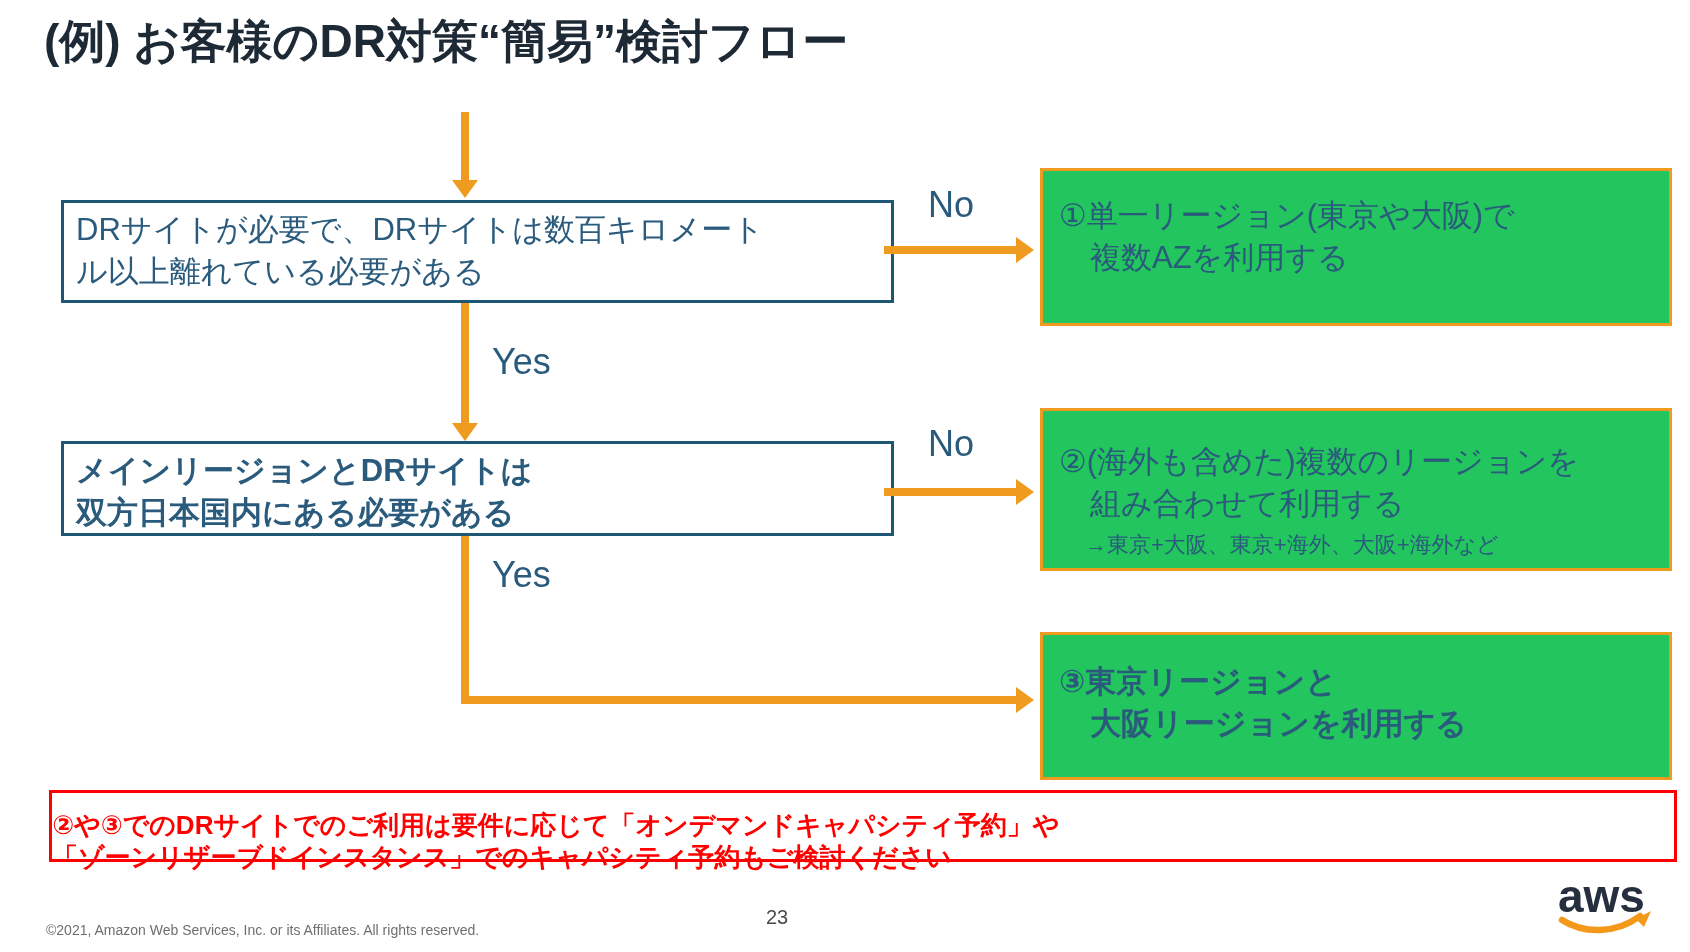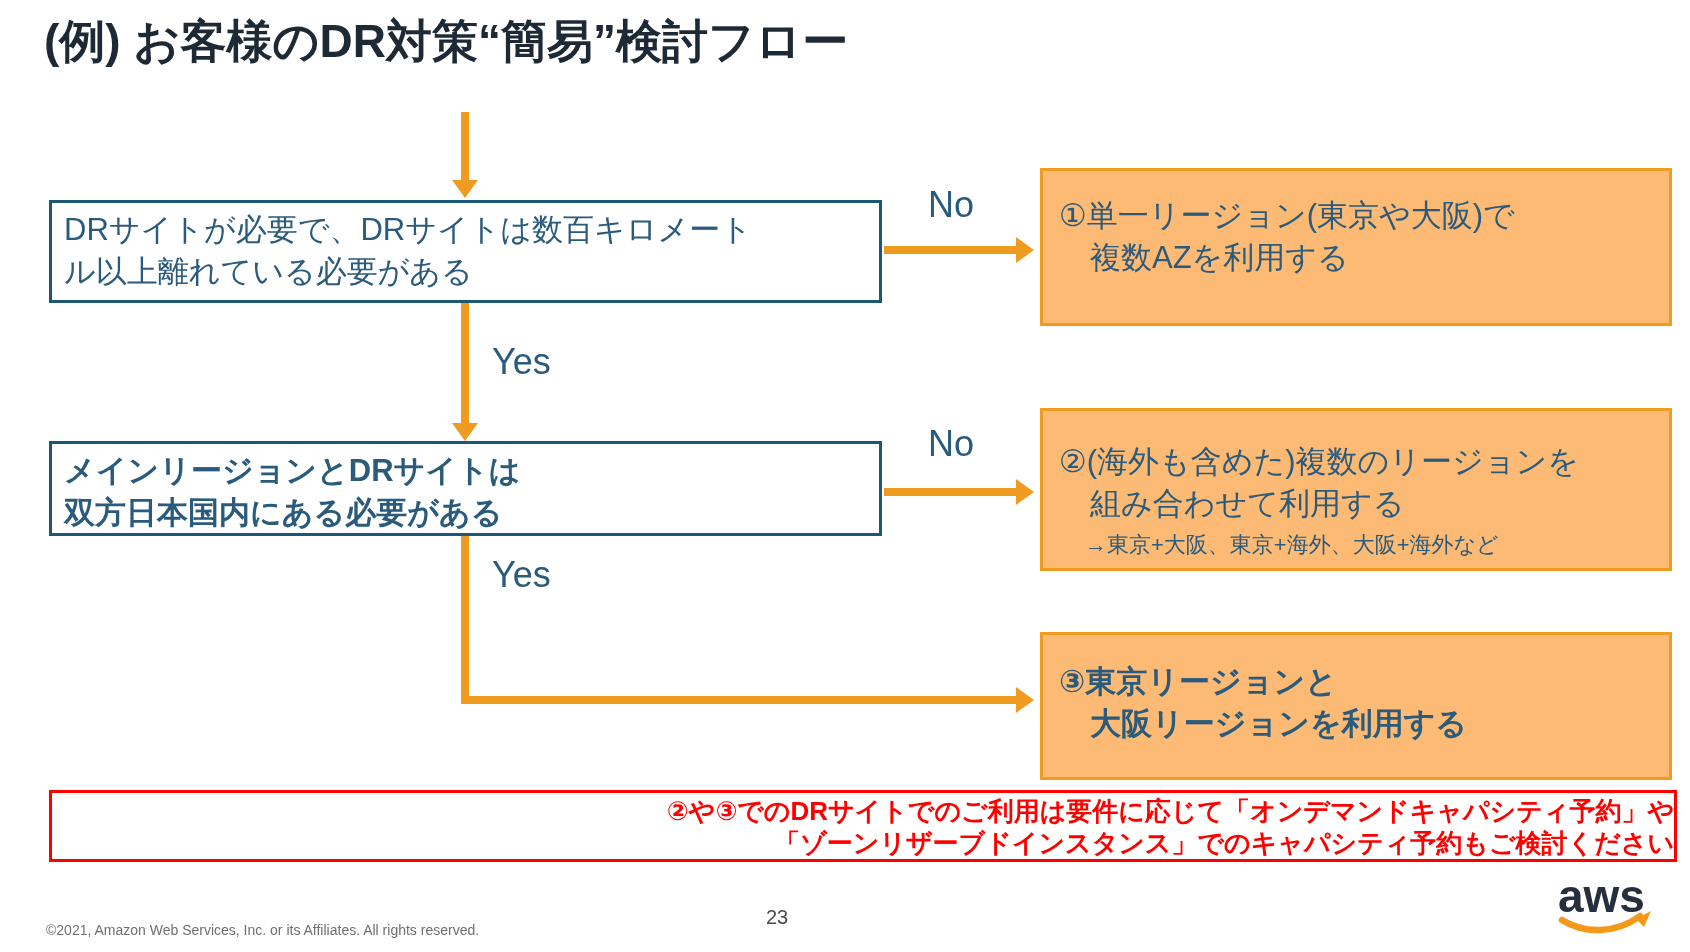--- a/index.html
+++ b/index.html
@@ -19,47 +19,47 @@
   .abs{position:absolute;}
   .title{
     left:44px;top:10px;width:1200px;
     font-size:46px;font-weight:bold;color:var(--navy);
     letter-spacing:0px;line-height:62px;
   }
   
   .dbox{
     background:#fff;border:3px solid var(--teal-border);
     color:var(--teal-text);font-size:31px;line-height:42px;
-    padding:6px 12px;box-sizing:border-box;
+    padding:6px 12px;box-sizing:border-box;margin-left:12px;
   }
   .dbox.bold{font-weight:bold;}
   
   .rbox{
-    background:#fdba74;border:3px solid var(--orange);
+    background:#22c55e;border:3px solid var(--orange);
     color:var(--teal-text);font-size:31px;line-height:42px;
     box-sizing:border-box;
   }
   .rbox .indent{margin-left:31px;}
   .rbox .small{font-size:22px;line-height:36px;margin-left:26px;margin-top:2px;}
   .rbox.bold{font-weight:bold;}
   
   .edge-label{
     font-size:36px;color:var(--teal-text);line-height:40px;
   }
   
   .shaft-v{width:8px;background:var(--orange);}
   .shaft-h{height:8px;background:var(--orange);}
   .head-down{width:0;height:0;border-left:13px solid transparent;border-right:13px solid transparent;border-top:18px solid var(--orange);}
   .head-right{width:0;height:0;border-top:13px solid transparent;border-bottom:13px solid transparent;border-left:18px solid var(--orange);}
   
   .notice{
     left:49px;top:790px;width:1628px;height:72px;
     border:3px solid var(--red);box-sizing:border-box;
     color:var(--red);font-size:26px;font-weight:bold;line-height:32px;
-    text-align:right;padding-top:2px;
+    text-align:left;padding-top:16px;
   }
   .footer{
     left:46px;top:922px;font-size:14px;color:var(--gray);
   }
   .pagenum{
     left:766px;top:906px;font-size:20px;color:#4a4a4a;
   }
   .aws-logo{left:1552px;top:870px;}
 </style>
 </head>

